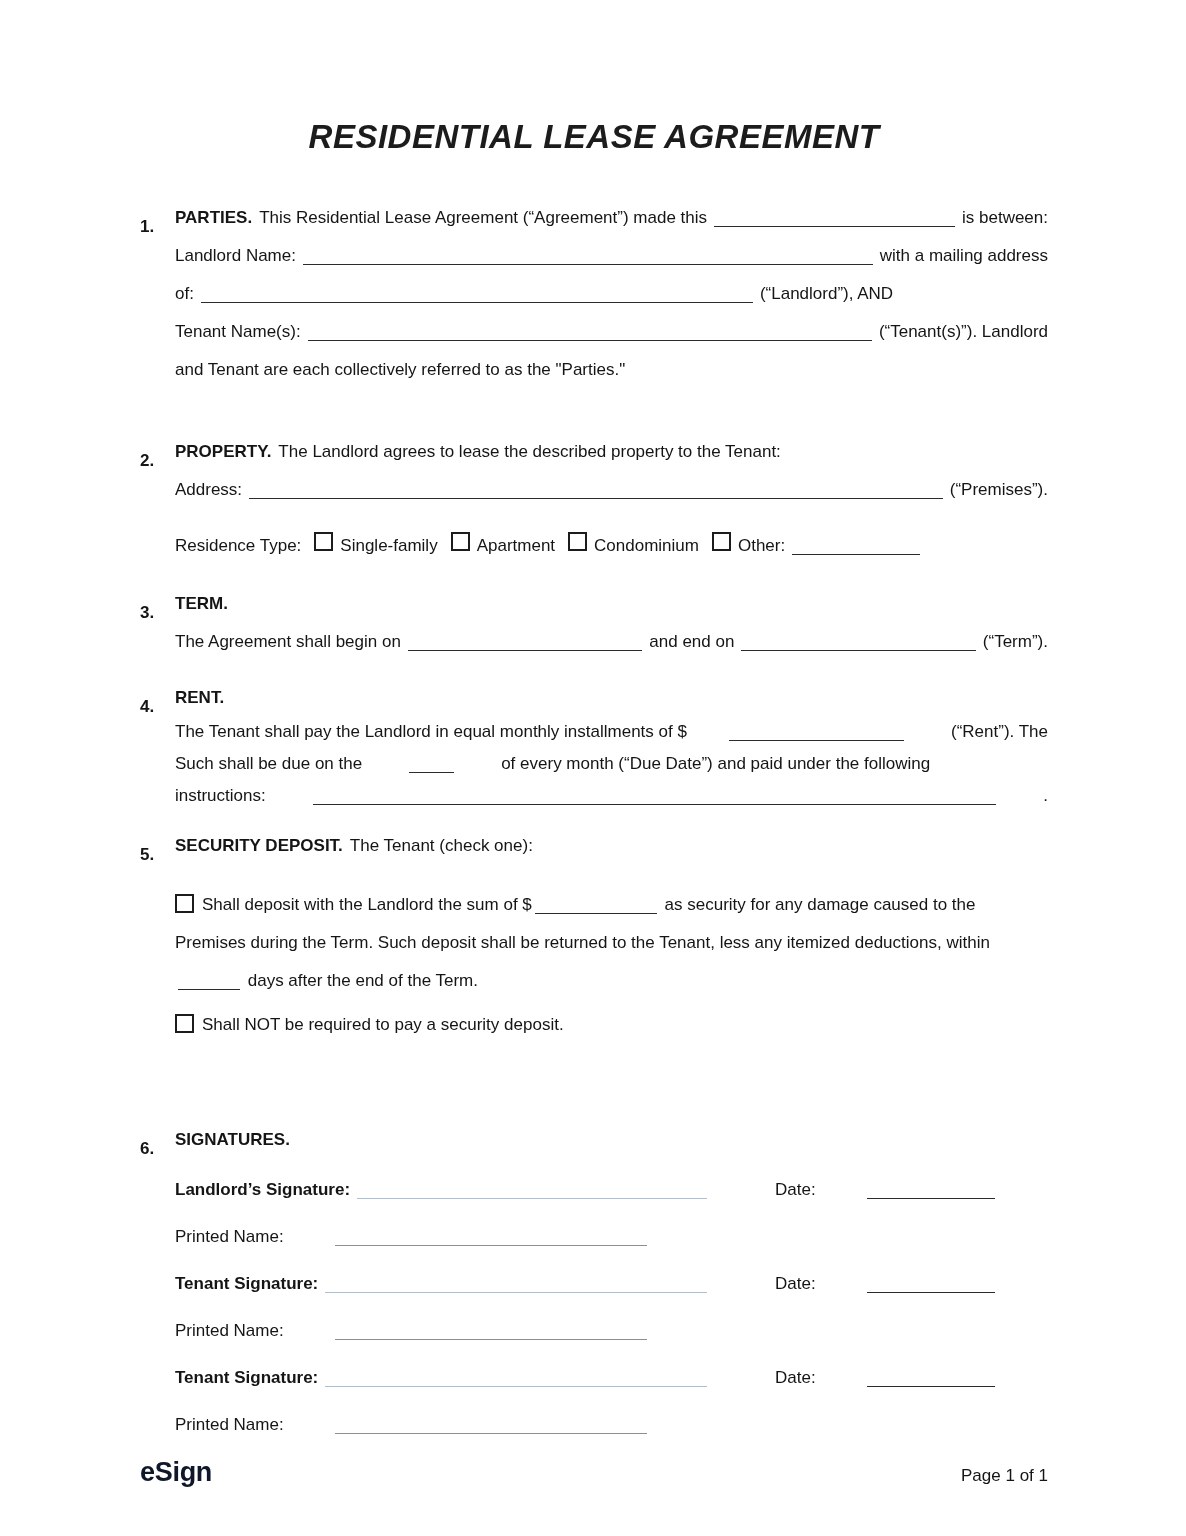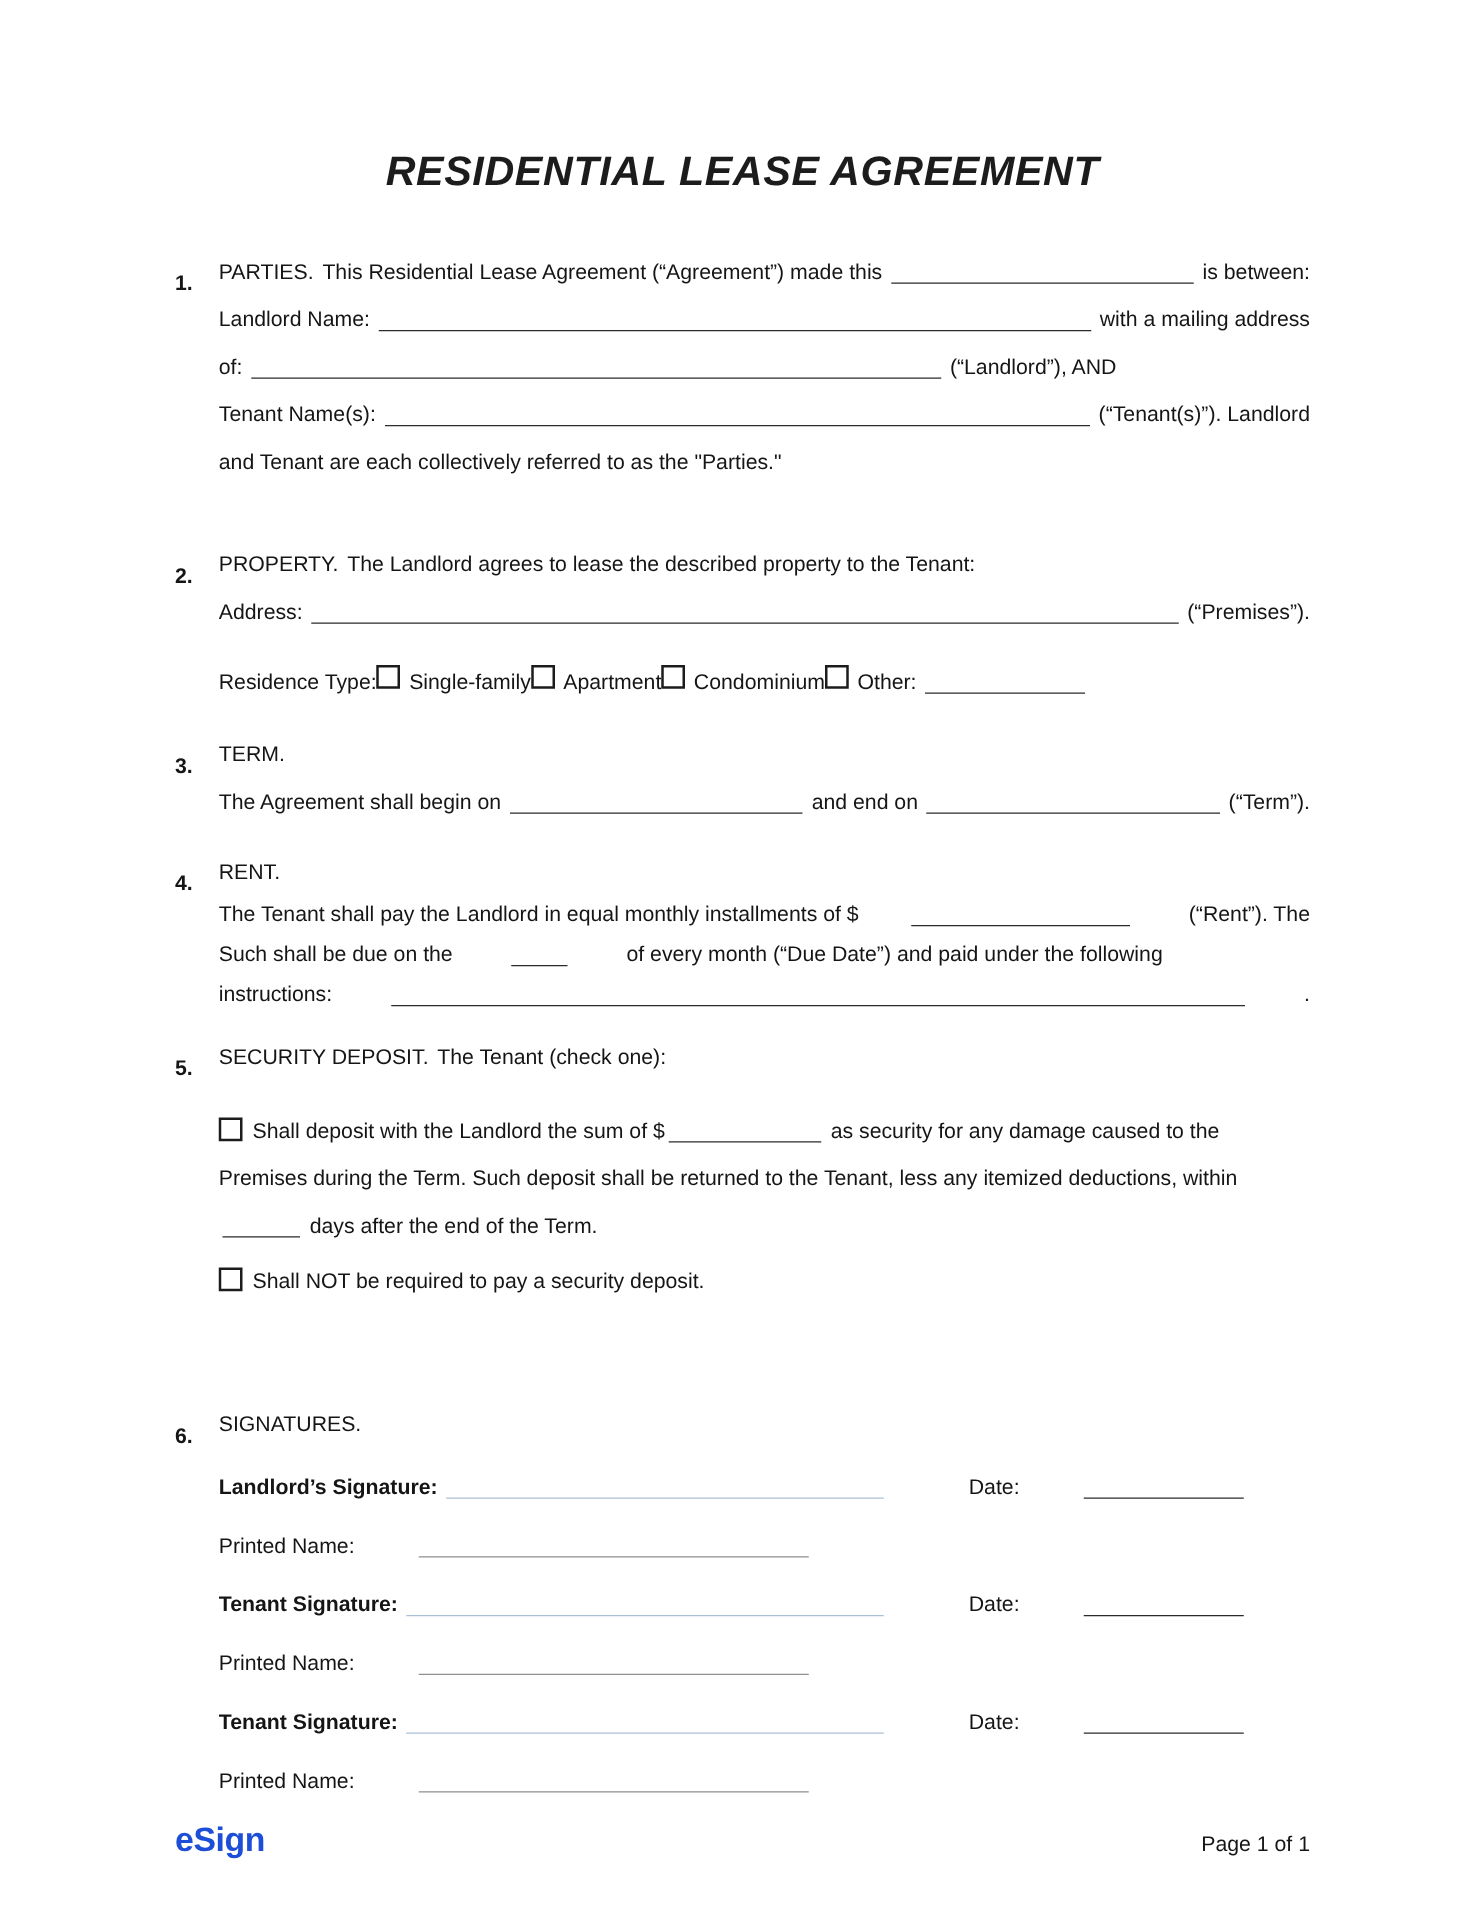--- a/index.html
+++ b/index.html
@@ -17,36 +17,36 @@
   }
 
   .sec { display: flex; align-items: flex-start; }
   .num { flex: 0 0 35px; font-weight: 700; font-size: 17px; line-height: 38px; }
   .content { flex: 1; min-width: 0; font-size: 17px; }
 
   .line { display: flex; align-items: baseline; height: 38px; }
   .h52 { height: 52px; } .h46 { height: 46px; } .h40 { height: 40px; }
   .h34 { height: 34px; } .h32 { height: 32px; gap: 40px; }
 
-  .hd { font-weight: 400; margin-right: 7px; white-space: pre; }
+  .hd { font-weight: 700; margin-right: 7px; white-space: pre; }
   .t  { white-space: pre; }
 
   .blank {
     display: inline-block; height: 18px; line-height: 18px;
     border-bottom: 1.6px solid #2b2b2b; margin: 0 7px;
   }
   .blank::before { content: "\a0"; }
   .blank.grow { flex: 1 1 auto; }
   .blank.tight { margin-left: 2px; }
 
   .cb {
     display: inline-block; width: 19px; height: 19px;
     border: 2px solid #1c1c1c; background: #fff; flex: 0 0 19px;
   }
-  .opt { display: flex; align-items: baseline; }
+  .opt { display: flex; align-items: baseline; margin-left: 13px; }
   .opt .cb { margin-right: 7px; }
 
   .s2 { margin-top: 44px; } .s3 { margin-top: 16px; } .s4 { margin-top: 16px; }
   .s5 { margin-top: 18px; } .s6 { margin-top: 92px; }
 
   .para { margin-top: 12px; line-height: 38px; }
   .para .cb, .opt2 .cb { vertical-align: -3px; margin-right: 8px; }
   .para .blank, .opt2 .blank { margin: 0 3px; }
   .opt2 { margin-top: 12px; line-height: 26px; }
 
@@ -56,21 +56,21 @@
   .siglabel { font-weight: 700; white-space: pre; }
   .blank.sig { flex: 1 1 auto; border-bottom-color: #a9c0d6; margin: 0 0 0 7px; }
   .datelabel { margin-left: 24px; white-space: pre; }
   .blank.date { flex: 0 0 128px; }
   .blank.printed { flex: 0 0 312px; border-bottom-color: #8f8f8f; }
 
   .footer {
     position: absolute; left: 140px; right: 138px; bottom: 48px;
     display: flex; justify-content: space-between; align-items: baseline;
   }
-  .brand { font-weight: 700; font-size: 27px; letter-spacing: -.3px; color: #1d4ed8; }
+  .brand { font-weight: 700; font-size: 27px; letter-spacing: -.3px; color: #0f172a; }
   .pagenum { font-size: 17px; text-align: right; }
 </style>
 </head>
 <body>
 
 <div class="page">
 
   <h1 class="title">RESIDENTIAL LEASE AGREEMENT</h1>
 
   <section class="sec">

